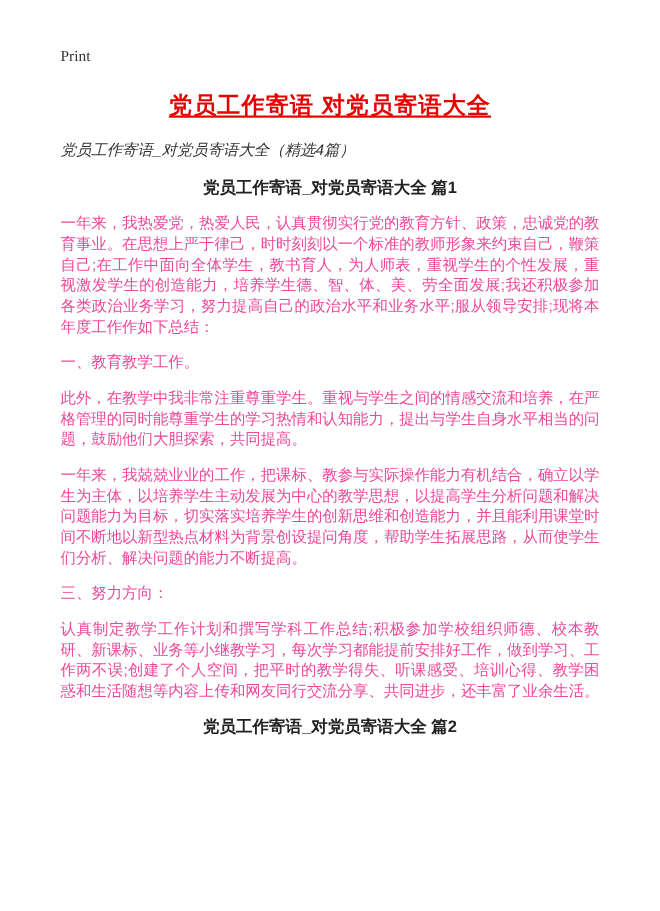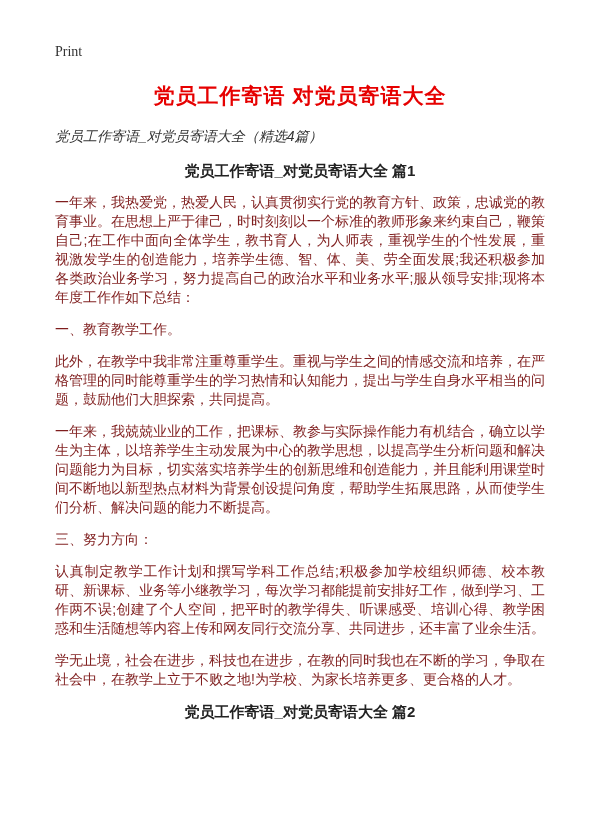--- a/index.html
+++ b/index.html
@@ -37,48 +37,47 @@
   }
   .doc-subtitle {
     font-size: 14px;
     color: #333333;
     margin: 0 0 15px 0;
     font-style: italic;
   }
   .block {
     font-size: 14px;
     line-height: 19px;
-    color: #7f1d1d;
+    color: #ec4899;
     margin: 0 0 13px 0;
     text-align: justify;
   }
   .block.heading {
     font-size: 15px;
     font-weight: bold;
     color: #222222;
     text-align: center;
     margin: 0 0 13px 0;
   }
 </style>
 </head>
 <body>
 
 <div class="page">
 
   <span class="print-label">Print</span>
 
-  <h1 class="doc-title" style="color: rgb(230, 0, 0);">党员工作寄语 对党员寄语大全</h1>
+  <h1 class="doc-title" style="color: rgb(230, 0, 0); text-decoration: underline;">党员工作寄语 对党员寄语大全</h1>
 
   <div class="doc-subtitle">党员工作寄语_对党员寄语大全（精选4篇）</div>
 
   <div>
     <div class="block heading">党员工作寄语_对党员寄语大全 篇1</div>
     <div class="block paragraph">一年来，我热爱党，热爱人民，认真贯彻实行党的教育方针、政策，忠诚党的教育事业。在思想上严于律己，时时刻刻以一个标准的教师形象来约束自己，鞭策自己;在工作中面向全体学生，教书育人，为人师表，重视学生的个性发展，重视激发学生的创造能力，培养学生德、智、体、美、劳全面发展;我还积极参加各类政治业务学习，努力提高自己的政治水平和业务水平;服从领导安排;现将本年度工作作如下总结：</div>
     <div class="block paragraph">一、教育教学工作。</div>
     <div class="block paragraph">此外，在教学中我非常注重尊重学生。重视与学生之间的情感交流和培养，在严格管理的同时能尊重学生的学习热情和认知能力，提出与学生自身水平相当的问题，鼓励他们大胆探索，共同提高。</div>
     <div class="block paragraph">一年来，我兢兢业业的工作，把课标、教参与实际操作能力有机结合，确立以学生为主体，以培养学生主动发展为中心的教学思想，以提高学生分析问题和解决问题能力为目标，切实落实培养学生的创新思维和创造能力，并且能利用课堂时间不断地以新型热点材料为背景创设提问角度，帮助学生拓展思路，从而使学生们分析、解决问题的能力不断提高。</div>
     <div class="block paragraph">三、努力方向：</div>
     <div class="block paragraph">认真制定教学工作计划和撰写学科工作总结;积极参加学校组织师德、校本教研、新课标、业务等小继教学习，每次学习都能提前安排好工作，做到学习、工作两不误;创建了个人空间，把平时的教学得失、听课感受、培训心得、教学困惑和生活随想等内容上传和网友同行交流分享、共同进步，还丰富了业余生活。</div>
-    <div class="block paragraph">学无止境，社会在进步，科技也在进步，在教的同时我也在不断的学习，争取在社会中，在教学上立于不败之地!为学校、为家长培养更多、更合格的人才。</div>
     <div class="block heading">党员工作寄语_对党员寄语大全 篇2</div>
   </div>
 
 </div>
 
 </body></html>

